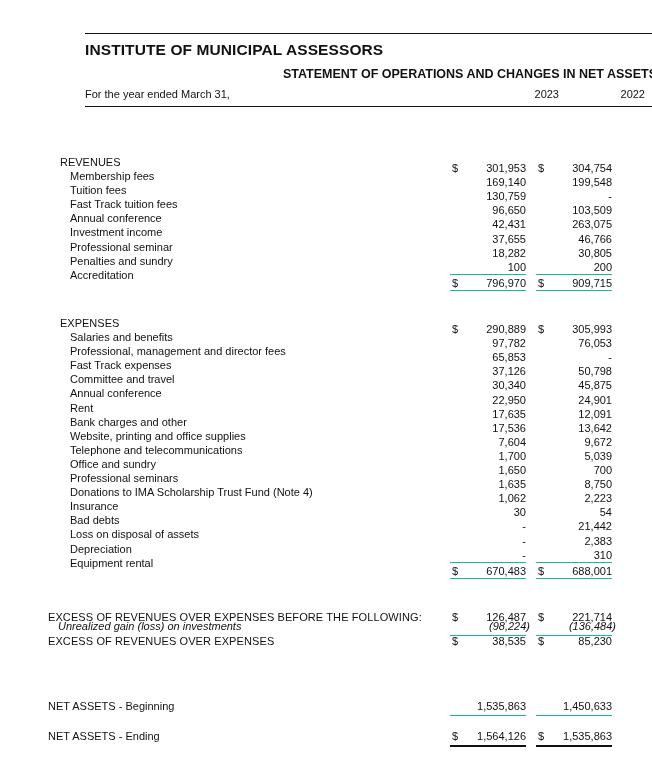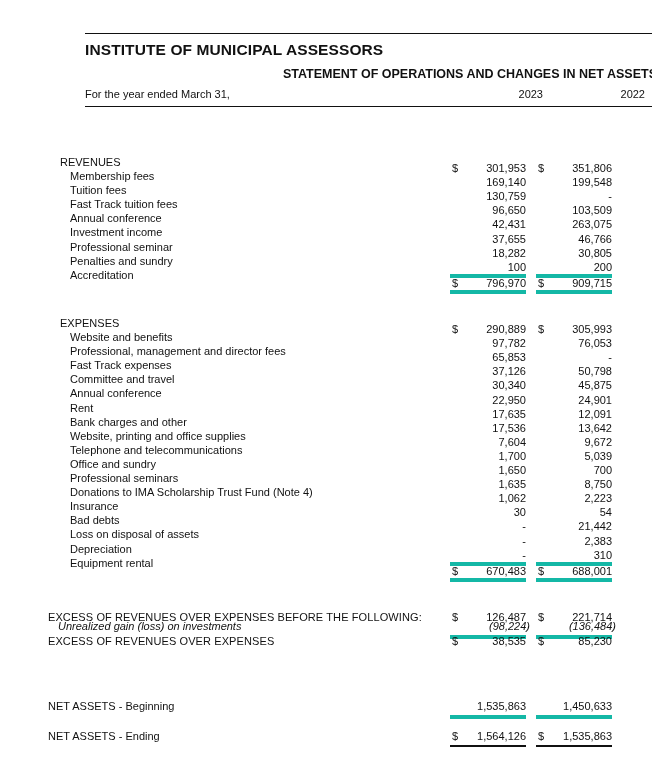--- a/index.html
+++ b/index.html
@@ -47,21 +47,21 @@
       font-size: 11px;
       height: 20px;
       line-height: 20px;
       margin-top: 2px;
     }
     .period-row .y1, .period-row .y2 {
       position: absolute;
       top: 0;
       text-align: right;
     }
-    .period-row .y1 { right: 114px; width: 60px; }
+    .period-row .y1 { right: 98px; width: 60px; }
     .period-row .y2 { right: 12px; width: 60px; }
     .rule-bottom {
       border-top: 1px solid #111;
       height: 0;
       margin-top: 2px;
     }
 
     .section {
       position: absolute;
       left: 44px;
@@ -96,21 +96,21 @@
       left: 2px;
       top: 0;
     }
     .cell .amt {
       position: absolute;
       right: 0;
       top: 0;
       text-align: right;
     }
     .cell .amt.paren { right: -4px; margin-left: 25px; }
-    .ul { border-bottom: 4px solid #14b8a6; }
+    .ul { border-bottom: 1px solid #14b8a6; }
     .ul2 { border-bottom: 2px solid #111; }
     .total-row .cell { }
     .big-row {
       position: absolute;
       left: 44px;
       width: 572px;
       height: 18px;
       line-height: 18px;
       font-size: 11px;
     }
@@ -143,21 +143,21 @@
       <span class="label">REVENUES</span>
     </div>
     <div class="row">
       <span class="label">Membership fees</span>
       <span class="cell c1">
         <span class="cur">$</span>
         <span class="amt">301,953</span>
       </span>
       <span class="cell c2">
         <span class="cur">$</span>
-        <span class="amt">351,806</span>
+        <span class="amt">304,754</span>
       </span>
     </div>
     <div class="row">
       <span class="label">Tuition fees</span>
       <span class="cell c1">
         <span class="amt">169,140</span>
       </span>
       <span class="cell c2">
         <span class="amt">199,548</span>
       </span>
@@ -226,21 +226,21 @@
         <span class="amt">909,715</span>
       </span>
     </div>
   </div>
 
 <div class="section" id="exp-section" style="top:308px;">
     <div class="row head">
       <span class="label">EXPENSES</span>
     </div>
     <div class="row">
-      <span class="label">Website and benefits</span>
+      <span class="label">Salaries and benefits</span>
       <span class="cell c1">
         <span class="cur">$</span>
         <span class="amt">290,889</span>
       </span>
       <span class="cell c2">
         <span class="cur">$</span>
         <span class="amt">305,993</span>
       </span>
     </div>
     <div class="row">

